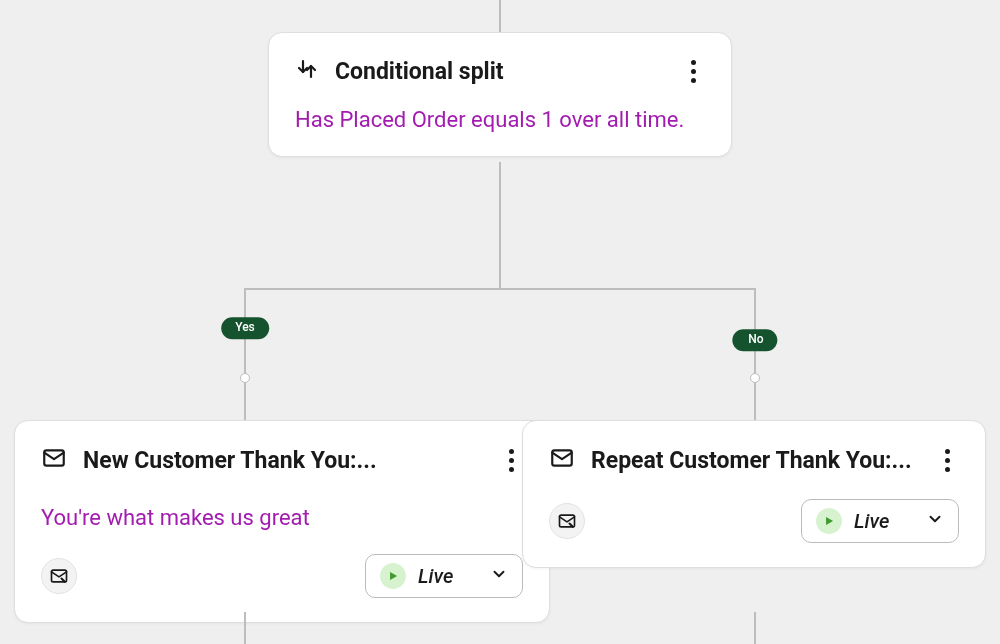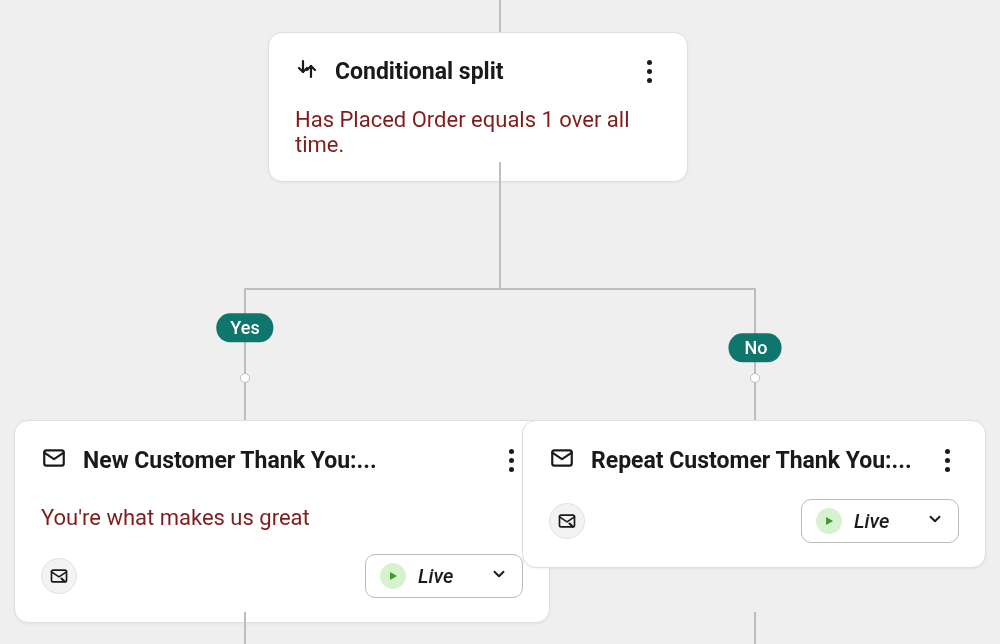--- a/index.html
+++ b/index.html
@@ -26,23 +26,23 @@
   .dot {
     position: absolute;
     width: 10px;
     height: 10px;
     border-radius: 50%;
     background: #fff;
     border: 1.5px solid #bdbdbd;
   }
   .badge {
     position: absolute;
-    background: #0f766e;
+    background: #14532d;
     color: #fff;
-    font-size: 18px;
+    font-size: 12px;
     font-weight: 500;
     padding: 3px 14px;
     border-radius: 14px;
     transform: translate(-50%, -50%);
     line-height: 1.3;
   }
 
   .card {
     position: absolute;
     background: #fff;
@@ -61,21 +61,21 @@
     font-weight: 700;
     flex: 1;
     white-space: nowrap;
     overflow: hidden;
     text-overflow: ellipsis;
   }
   .card-desc {
     margin-top: 22px;
     font-size: 22px;
     font-weight: 400;
-    color: #7f1d1d;
+    color: #a21caf;
   }
   .kebab {
     width: 24px;
     display: flex;
     flex-direction: column;
     align-items: center;
     gap: 4px;
     cursor: pointer;
     flex-shrink: 0;
   }
@@ -131,21 +131,21 @@
     flex-shrink: 0;
   }
 </style>
 </head>
 <body>
 
 <div class="canvas">
 
   <div class="line" style="left:499px; top:0; width:2px; height:32px;"></div>
 
-  <div class="card" style="left:268px; top:32px; width:420px;">
+  <div class="card" style="left:268px; top:32px; width:464px;">
     <div class="card-header">
       <span>
         <svg width="24" height="24" viewBox="0 0 24 24" fill="none" stroke="#1a1a1a" stroke-width="2.2" stroke-linecap="round" stroke-linejoin="round">
           <path d="M8 4v11"></path>
           <path d="M4 11l4 4 4-4"></path>
           <path d="M16 20V9"></path>
           <path d="M12 13l4-4 4 4"></path>
         </svg>
       </span>
       <div class="card-title">Conditional split</div>
@@ -162,21 +162,21 @@
 
   <div class="line" style="left:244px; top:288px; width:512px; height:2px;"></div>
 
   <div class="line" style="left:244px; top:288px; width:2px; height:132px;"></div>
   <div class="line" style="left:754px; top:288px; width:2px; height:132px;"></div>
 
   <div class="dot" style="left:240px; top:373px;"></div>
   <div class="dot" style="left:750px; top:373px;"></div>
 
   <div class="badge" style="left:245px; top:328px;">Yes</div>
-  <div class="badge" style="left:755px; top:348px;padding-left:16px;">No</div>
+  <div class="badge" style="left:755px; top:340px;padding-left:16px;">No</div>
 
   <div class="card" style="left:14px; top:420px; width:536px;">
     <div class="card-header">
       <span>
         <svg width="26" height="26" viewBox="0 0 24 24" fill="none" stroke="#1a1a1a" stroke-width="2" stroke-linecap="round" stroke-linejoin="round">
           <rect x="3" y="5" width="18" height="14" rx="2"></rect>
           <path d="M3 7l9 6 9-6"></path>
         </svg>
       </span>
       <div class="card-title">New Customer Thank You:...</div>

